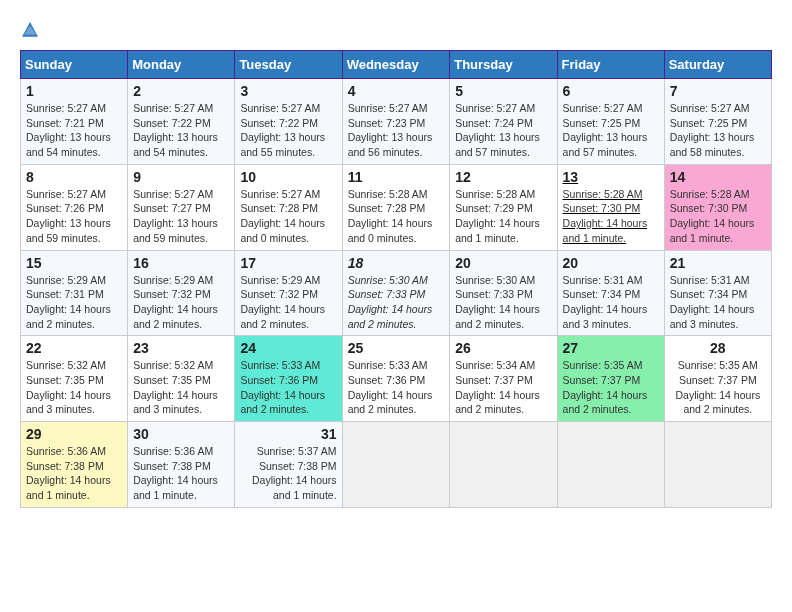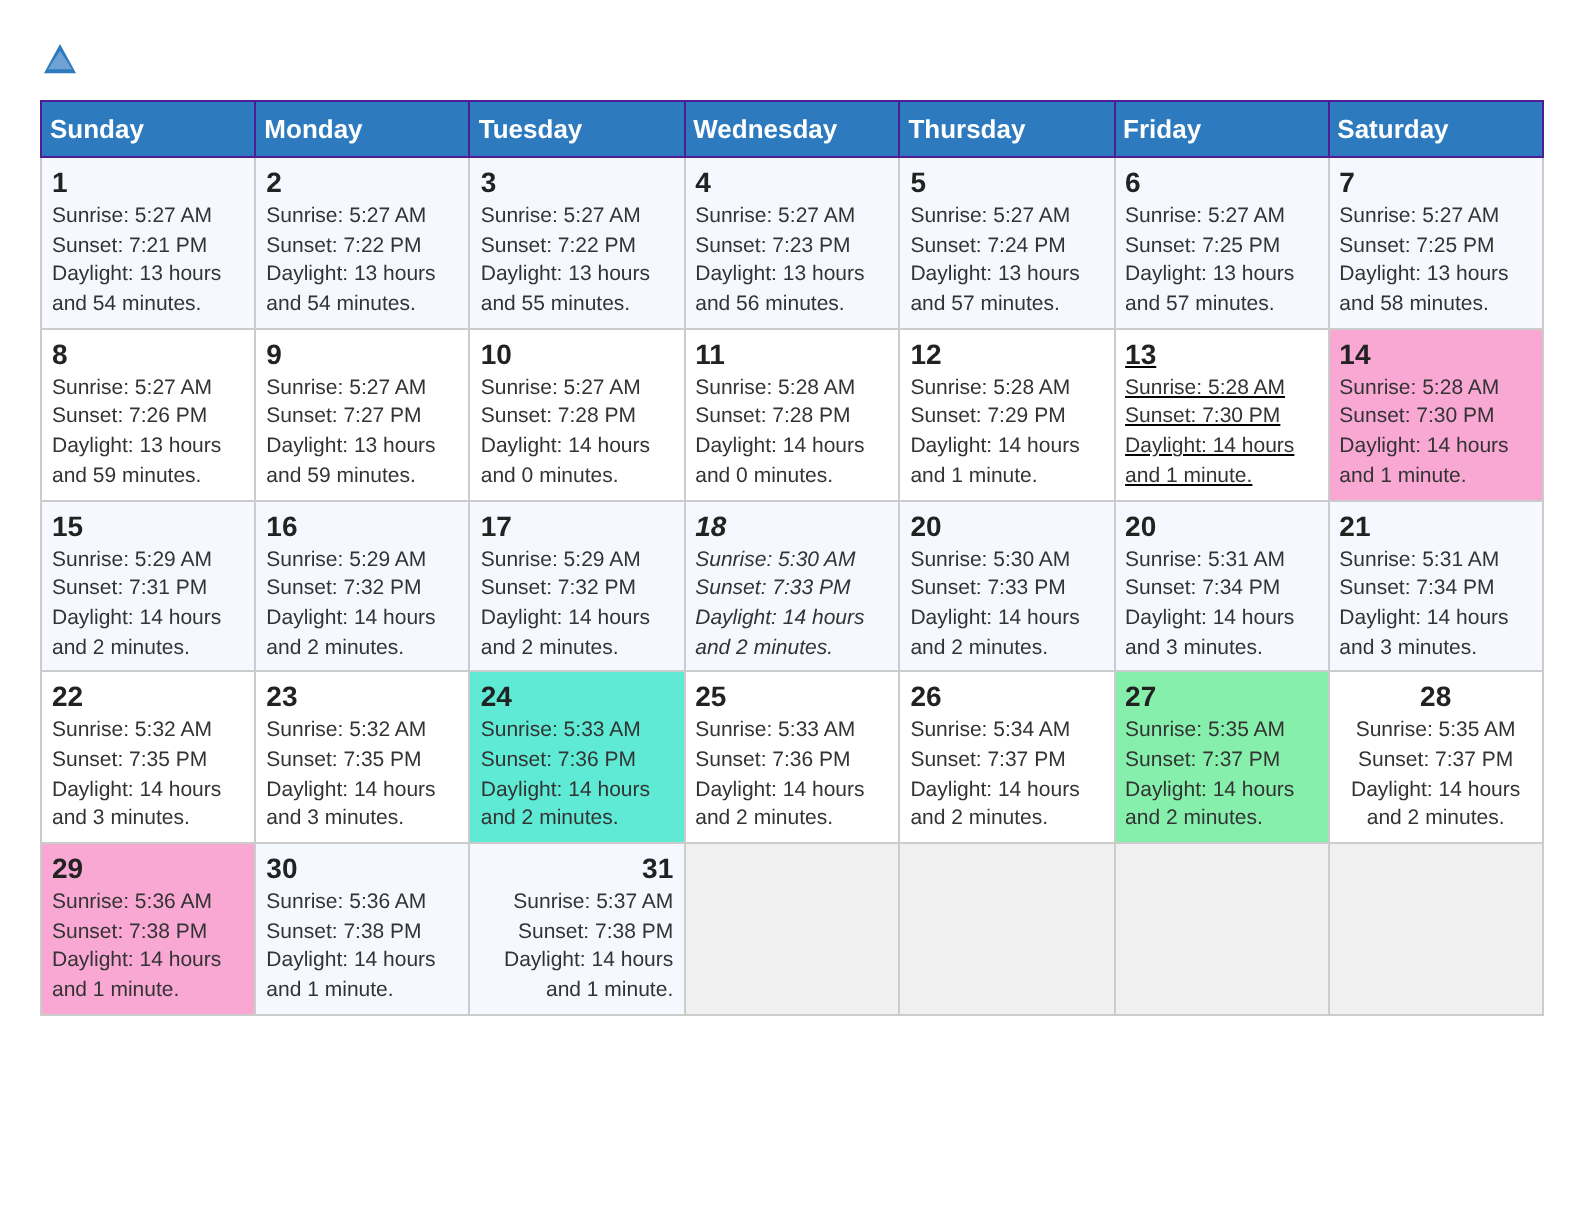--- a/index.html
+++ b/index.html
@@ -154,21 +154,21 @@
       <tr>
         <td style="background: rgb(255, 255, 255);"><span class="day-number">22</span><span class="day-info">Sunrise: 5:32 AM<br>Sunset: 7:35 PM<br>Daylight: 14 hours and 3 minutes.</span></td>
         <td style="background: rgb(255, 255, 255);"><span class="day-number">23</span><span class="day-info">Sunrise: 5:32 AM<br>Sunset: 7:35 PM<br>Daylight: 14 hours and 3 minutes.</span></td>
         <td style="background: #5eead4;"><span class="day-number">24</span><span class="day-info">Sunrise: 5:33 AM<br>Sunset: 7:36 PM<br>Daylight: 14 hours and 2 minutes.</span></td>
         <td style="background: rgb(255, 255, 255);"><span class="day-number">25</span><span class="day-info">Sunrise: 5:33 AM<br>Sunset: 7:36 PM<br>Daylight: 14 hours and 2 minutes.</span></td>
         <td style="background: rgb(255, 255, 255);"><span class="day-number">26</span><span class="day-info">Sunrise: 5:34 AM<br>Sunset: 7:37 PM<br>Daylight: 14 hours and 2 minutes.</span></td>
         <td style="background: #86efac;"><span class="day-number">27</span><span class="day-info">Sunrise: 5:35 AM<br>Sunset: 7:37 PM<br>Daylight: 14 hours and 2 minutes.</span></td>
         <td style="background: rgb(255, 255, 255); text-align: center;"><span class="day-number">28</span><span class="day-info">Sunrise: 5:35 AM<br>Sunset: 7:37 PM<br>Daylight: 14 hours and 2 minutes.</span></td>
       </tr>
       <tr>
-        <td style="background: #f9a8d4; margin-left: 22px;"><span class="day-number">29</span><span class="day-info">Sunrise: 5:36 AM<br>Sunset: 7:38 PM<br>Daylight: 14 hours and 1 minute.</span></td>
+        <td style="background: #fef9c3; margin-left: 22px;"><span class="day-number">29</span><span class="day-info">Sunrise: 5:36 AM<br>Sunset: 7:38 PM<br>Daylight: 14 hours and 1 minute.</span></td>
         <td style="background: rgb(245, 249, 255);"><span class="day-number">30</span><span class="day-info">Sunrise: 5:36 AM<br>Sunset: 7:38 PM<br>Daylight: 14 hours and 1 minute.</span></td>
         <td style="background: rgb(245, 249, 255); text-align: right;"><span class="day-number">31</span><span class="day-info">Sunrise: 5:37 AM<br>Sunset: 7:38 PM<br>Daylight: 14 hours and 1 minute.</span></td>
         <td class="empty-cell"></td>
         <td class="empty-cell"></td>
         <td class="empty-cell"></td>
         <td class="empty-cell"></td>
       </tr>
     </tbody>
 </table>
 

